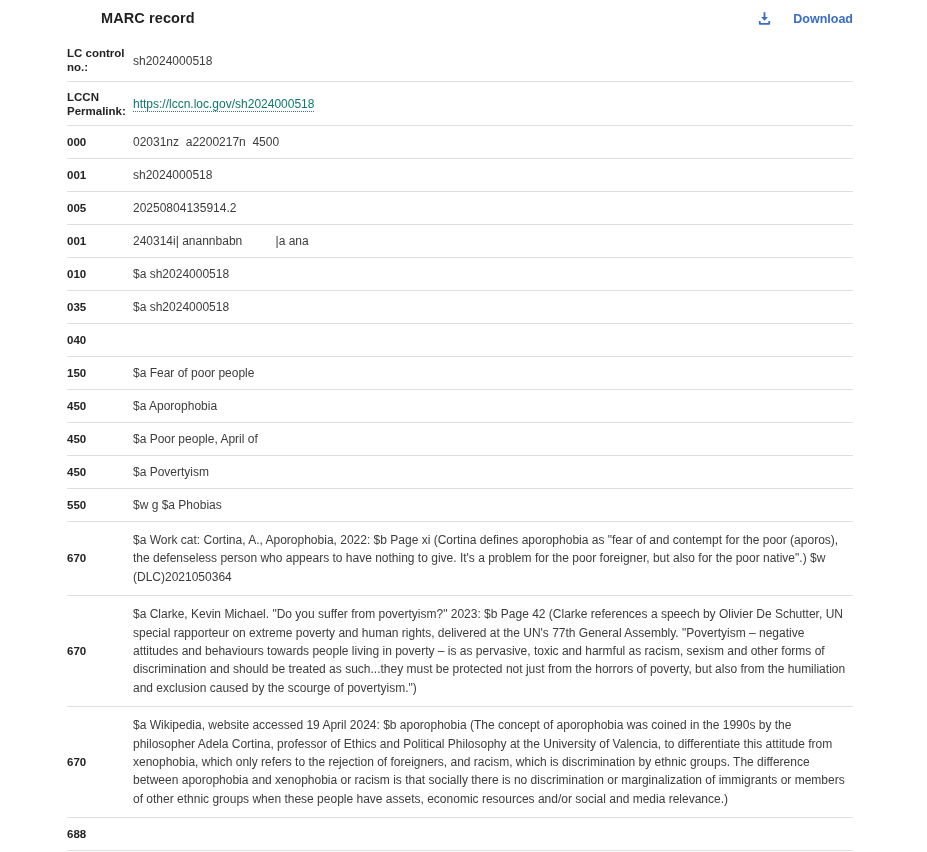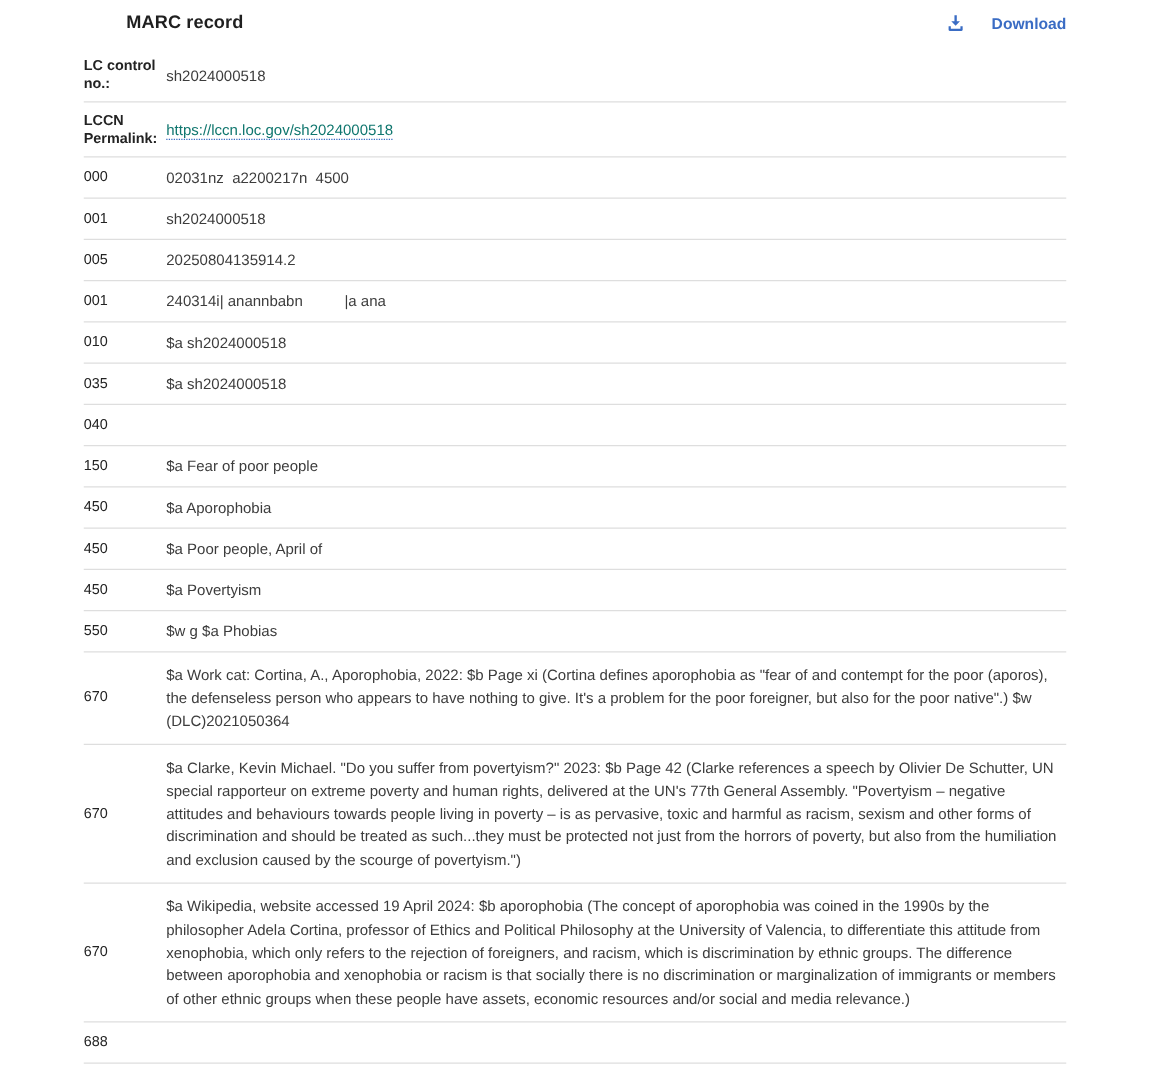--- a/index.html
+++ b/index.html
@@ -104,21 +104,21 @@
     display: flex;
     align-items: center;
     border-bottom: 1px solid #dedede;
     min-height: 33px;
     padding: 5px 0;
   }
   .marc-tag {
     width: 64px;
     flex: 0 0 64px;
     font-size: 11.5px;
-    font-weight: normal;
+    font-weight: bold;
     color: #232323;
     line-height: 15px;
     white-space: pre;
   }
   .marc-value {
     flex: 1;
     font-size: 12px;
     line-height: 18.4px;
     color: #3c3c3c;
     padding-left: 2px;

